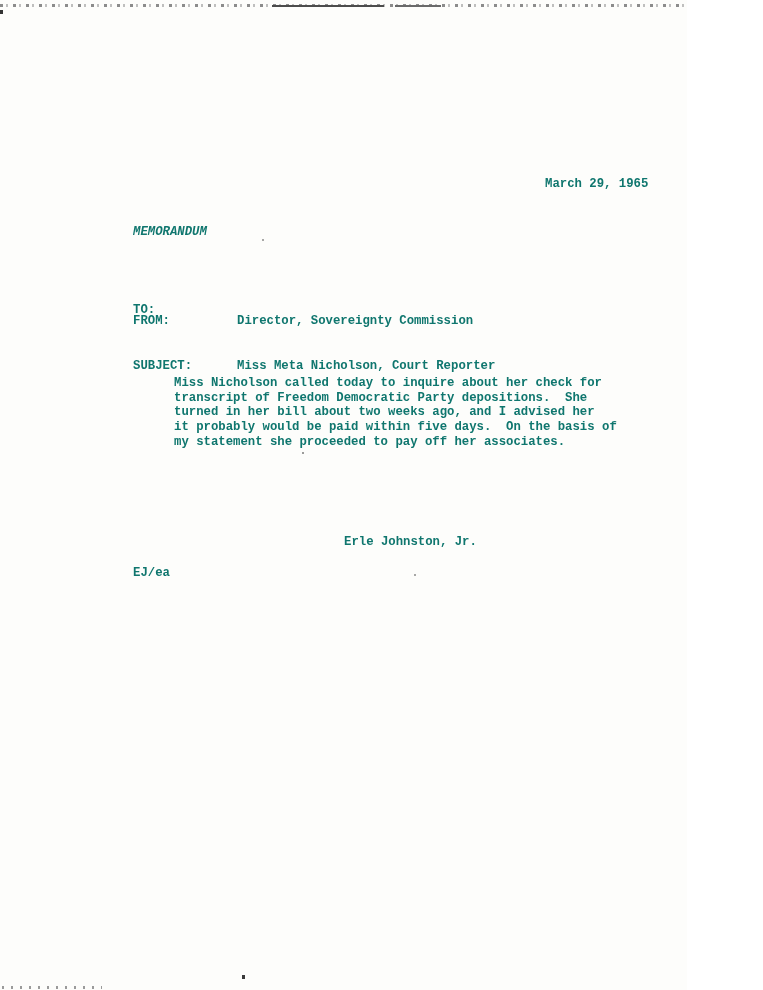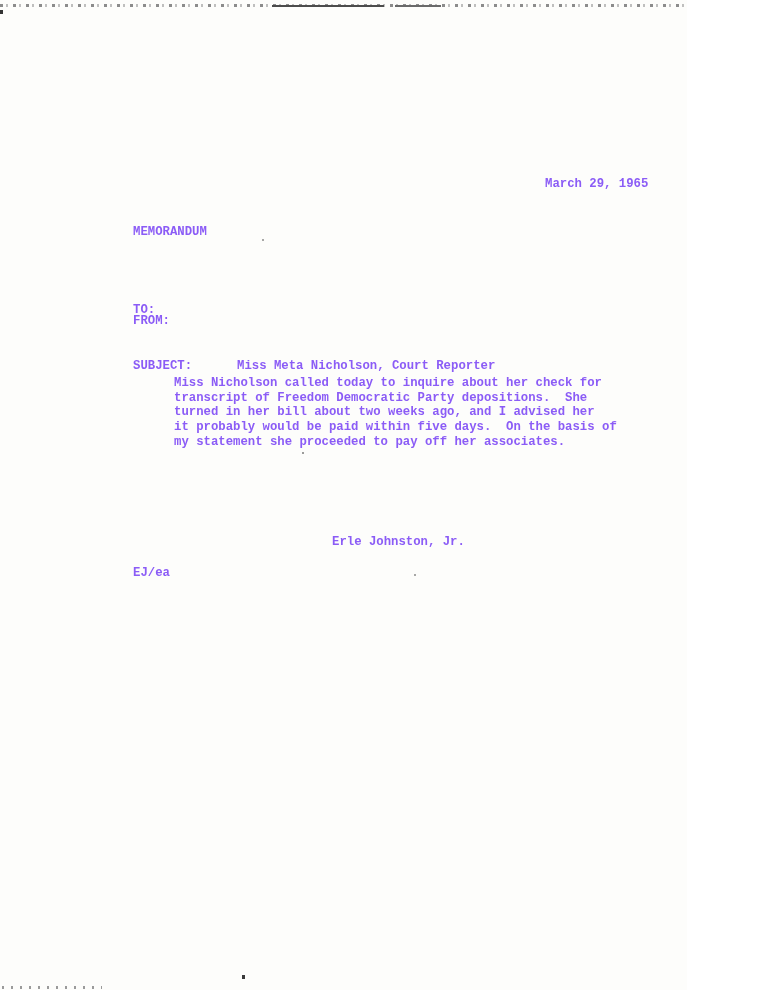--- a/index.html
+++ b/index.html
@@ -10,21 +10,21 @@
   .page {
     position: relative;
     width: 687px;
     height: 990px;
     background: #fdfdfb;
     overflow: hidden;
     font-family: "Liberation Mono", "DejaVu Sans Mono", monospace;
     font-size: 12.3px;
     font-weight: bold;
     line-height: 14.7px;
-    color: #8b5cf6;
+    color: #0f766e;
   }
   
   .scan-top {
     position: absolute;
     top: 4px; left: 0;
     width: 763px; height: 3px;
     background:
       repeating-linear-gradient(90deg,
         rgba(120,120,120,.85) 0 3px, transparent 3px 6px,
         rgba(150,150,150,.6) 6px 8px, transparent 8px 13px);
@@ -47,30 +47,30 @@
   }
   .speck { position: absolute; background: #5a5a5a; border-radius: 50%; }
   .speck-edge   { top: 10px;  left: 0px;   width: 3px; height: 4px; background:#333; border-radius:0; }
   .speck-header { top: 239px; left: 262px; width: 2px; height: 2px; background:#8a8a8a; }
   .speck-body   { top: 452px; left: 302px; width: 2px; height: 2px; background:#7a7a7a; }
   .speck-sig    { top: 574px; left: 414px; width: 2px; height: 2px; background:#8a8a8a; }
   .speck-bottom { top: 975px; left: 242px; width: 3px; height: 4px; background:#3a3a3a; border-radius:0; }
 
   .abs { position: absolute; white-space: pre; }
   .date       { top: 177px; left: 545px; }
-  .doc-type   { top: 225px; left: 133px; }
+  .doc-type   { top: 225px; left: 133px; font-style: italic; }
   .field      { position: absolute; left: 133px; display: flex; }
   .field-to      { top: 255px; margin-top: 48px; }
   .field-from    { top: 314px; }
   .field-subject { top: 343px; margin-top: 16px; }
   .field .label { width: 104px; flex: 0 0 104px; white-space: pre; }
   .field .value { white-space: pre; }
   .para-1     { top: 376px; left: 133px; margin-left: 41px; }
   .para-2     { top: 466px; left: 133px; }
-  .signature  { top: 535px; left: 332px; }
+  .signature  { top: 535px; left: 344px; }
   .initials   { top: 566px; left: 133px; }
 </style>
 </head>
 <body>
 
 <div class="page">
 
   <div class="scan-top"></div>
   <div class="scan-top-dark-1"></div>
   <div class="scan-top-dark-2"></div>
@@ -84,20 +84,21 @@
   <div class="abs date">March 29, 1965</div>
 
   <div class="abs doc-type">MEMORANDUM</div>
 
   <div class="field field-to">
     <span class="label">TO:</span>
   </div>
 
   <div class="field field-from">
     <span class="label">FROM:</span>
+    <span class="value">Director, Sovereignty Commission</span>
   </div>
 
   <div class="field field-subject">
     <span class="label">SUBJECT:</span>
     <span class="value">Miss Meta Nicholson, Court Reporter</span>
   </div>
 
   <div class="abs para-1">Miss Nicholson called today to inquire about her check for
 transcript of Freedom Democratic Party depositions.  She
 turned in her bill about two weeks ago, and I advised her

